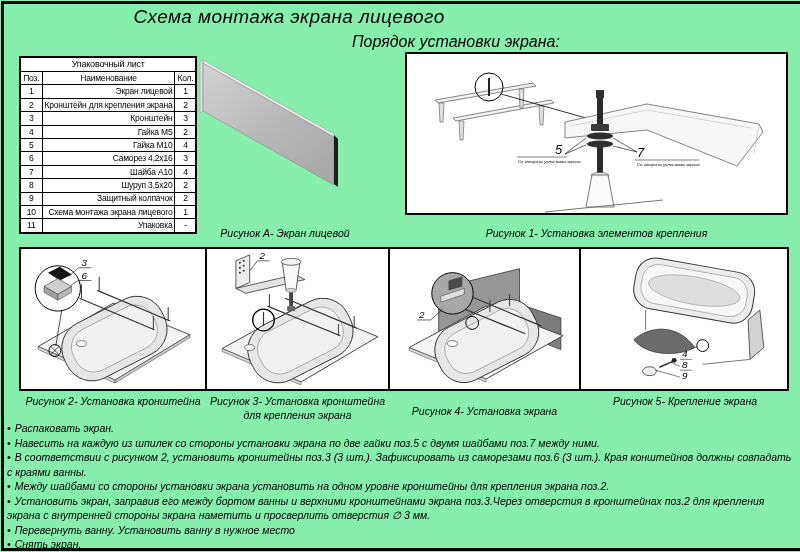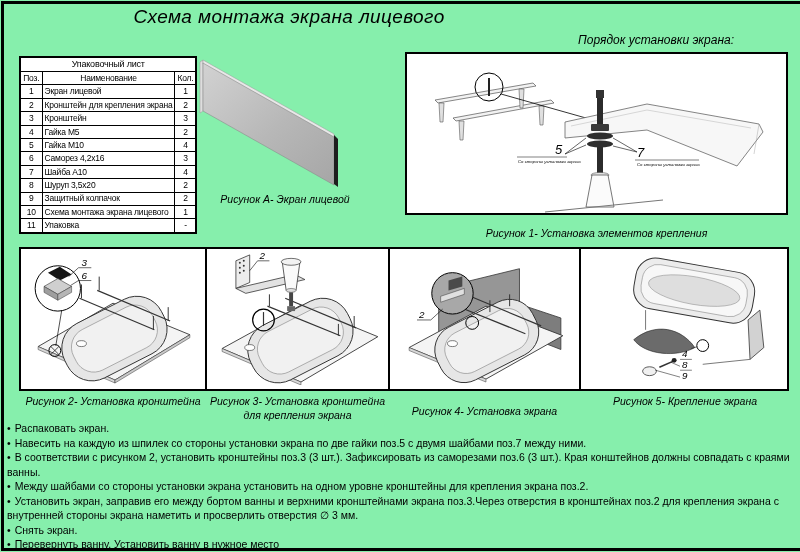--- a/index.html
+++ b/index.html
@@ -1,41 +1,41 @@
 <!DOCTYPE html>
 <html><head>
 <meta charset="utf-8">
 <style>
   html,body{margin:0;padding:0;background:#ddd;}
   .page{position:relative;width:800px;height:552px;background:#86efac;
         font-family:"Liberation Sans",sans-serif;color:#000;overflow:hidden;padding-left:24px;}
   .frame{position:absolute;inset:1px;border:3px solid #000;pointer-events:none;}
   .title{position:absolute;left:0;top:6px;width:578px;text-align:center;
          font-style:italic;font-size:19px;letter-spacing:.4px;}
-  .subtitle{position:absolute;left:352px;top:33px;width:382px;text-align:right;
-            font-style:italic;font-size:12px;}
+  .subtitle{position:absolute;left:352px;top:33px;width:382px;text-align:left;
+            font-style:italic;font-size:16px;}
   table.packing{position:absolute;left:19px;top:56px;border-collapse:collapse;
                 border:2px solid #000;background:#fff;}
   table.packing th,table.packing td{border:1px solid #000;font-weight:normal;
         font-size:8.5px;letter-spacing:-.2px;padding:0 2px;height:12.4px;
         line-height:1;text-align:center;white-space:nowrap;}
   table.packing th.ttl{font-size:9px;height:13px;}
-  table.packing td.nm{text-align:left;}
+  table.packing td.nm{text-align:right;}
   .figcap{position:absolute;font-style:italic;font-size:10.5px;
           text-align:center;line-height:1.3;}
   .figbox{position:absolute;border:2px solid #000;background:#fff;}
   .figrow{position:absolute;left:19px;top:247px;width:766px;height:140px;
           border:2px solid #000;display:flex;background:#fff;}
   .figcell{height:100%;}
   .figcell.divider{border-right:2px solid #000;}
   svg text.lbl{font-family:"Liberation Sans",sans-serif;font-style:italic;font-size:13px;}
   svg text.lbl2{font-family:"Liberation Sans",sans-serif;font-style:italic;font-size:10px;}
   svg text.tiny{font-family:"Liberation Sans",sans-serif;font-style:italic;font-size:4.3px;}
   .instructions{position:absolute;left:7px;top:421px;width:788px;
-                font-size:10.5px;line-height:14.5px;}
+                font-style:italic;font-size:10.5px;line-height:14.5px;}
   .instr .b{margin-right:4px;}
 </style>
 </head>
 <body>
 
 <div class="page">
   <div class="frame"></div>
 
   <div class="title">Схема монтажа экрана лицевого</div>
   <div class="subtitle">Порядок установки экрана:</div>
@@ -121,21 +121,21 @@
         <stop offset="0" stop-color="#d2d2d2"></stop>
           <stop offset=".55" stop-color="#b7b7b7"></stop>
           <stop offset="1" stop-color="#a6a6a6"></stop>
       </linearGradient>
     </defs>
     <polygon points="10,8 13,6 13,57 10,59" fill="#dedede" stroke="#9a9a9a" stroke-width="0.5"></polygon>
     <polygon points="13,6 144,80 144,84 13,10" fill="#e8e8e8" stroke="#9a9a9a" stroke-width="0.5"></polygon>
     <polygon points="13,9 144,83 144,131 13,57" fill="url(#gA)" stroke="#8c8c8c" stroke-width="0.6"></polygon>
     <polygon points="144,81 148,85 148,133 144,130" fill="#1e1e1e"></polygon>
   </svg>
-  <div class="figcap" style="left:190px;top:193px;width:190px;text-align:center;">Рисунок А- Экран лицевой</div>
+  <div class="figcap" style="left:190px;top:227px;width:190px;text-align:center;">Рисунок А- Экран лицевой</div>
 
   <div class="figbox" style="left:405px;top:52px;width:379px;height:159px;">
     <svg width="379" height="159" viewBox="0 0 379 159">
 
       <polygon points="28,46 126,29 129,32 31,49" fill="#f2f2f2" stroke="#555" stroke-width="0.7"></polygon>
       <polygon points="46,64 144,46 147,49 49,67" fill="#f2f2f2" stroke="#555" stroke-width="0.7"></polygon>
       <polygon points="32,49 37,49 36,68 33,68" fill="#e0e0e0" stroke="#555" stroke-width="0.6"></polygon>
       <polygon points="112,35 117,35 116,54 113,54" fill="#e0e0e0" stroke="#555" stroke-width="0.6"></polygon>
       <polygon points="52,67 57,67 56,86 53,86" fill="#e0e0e0" stroke="#555" stroke-width="0.6"></polygon>
       <polygon points="132,52 137,52 136,71 133,71" fill="#e0e0e0" stroke="#555" stroke-width="0.6"></polygon>
@@ -298,17 +298,17 @@
   </div>
   <div class="figcap" style="left:388px;top:405px;width:193px;">Рисунок 4- Установка экрана</div>
   <div class="figcap" style="left:581px;top:395px;width:208px;font-style:italic;">Рисунок 5- Крепление экрана</div>
 
   <div class="instructions">
     <div class="instr"><span class="b">•</span><span>Распаковать экран.</span></div>
     <div class="instr"><span class="b">•</span><span>Навесить на  каждую из   шпилек со стороны установки экрана по две гайки поз.5 с двумя шайбами поз.7  между ними.</span></div>
     <div class="instr"><span class="b">•</span><span>В соответствии с рисунком 2, установить кронштейны поз.3 (3 шт.). Зафиксировать из саморезами поз.6 (3 шт.). Края конштейнов должны совпадать с краями ванны.</span></div>
     <div class="instr"><span class="b">•</span><span>Между шайбами со стороны установки экрана установить на одном уровне кронштейны для крепления экрана поз.2.</span></div>
     <div class="instr"><span class="b">•</span><span>Установить экран, заправив его между бортом ванны и верхними кронштейнами экрана поз.3.Через отверстия в кронштейнах поз.2 для крепления экрана с внутренней стороны экрана наметить и просверлить отверстия ∅ 3 мм.</span></div>
+    <div class="instr"><span class="b">•</span><span>Перевернуть ванну. Установить ванну в нужное место</span></div>
     <div class="instr"><span class="b">•</span><span>Снять экран.</span></div>
-    <div class="instr"><span class="b">•</span><span>Перевернуть ванну. Установить ванну в нужное место</span></div>
     <div class="instr"></div>
   </div>
 </div>
 
 </body></html>

